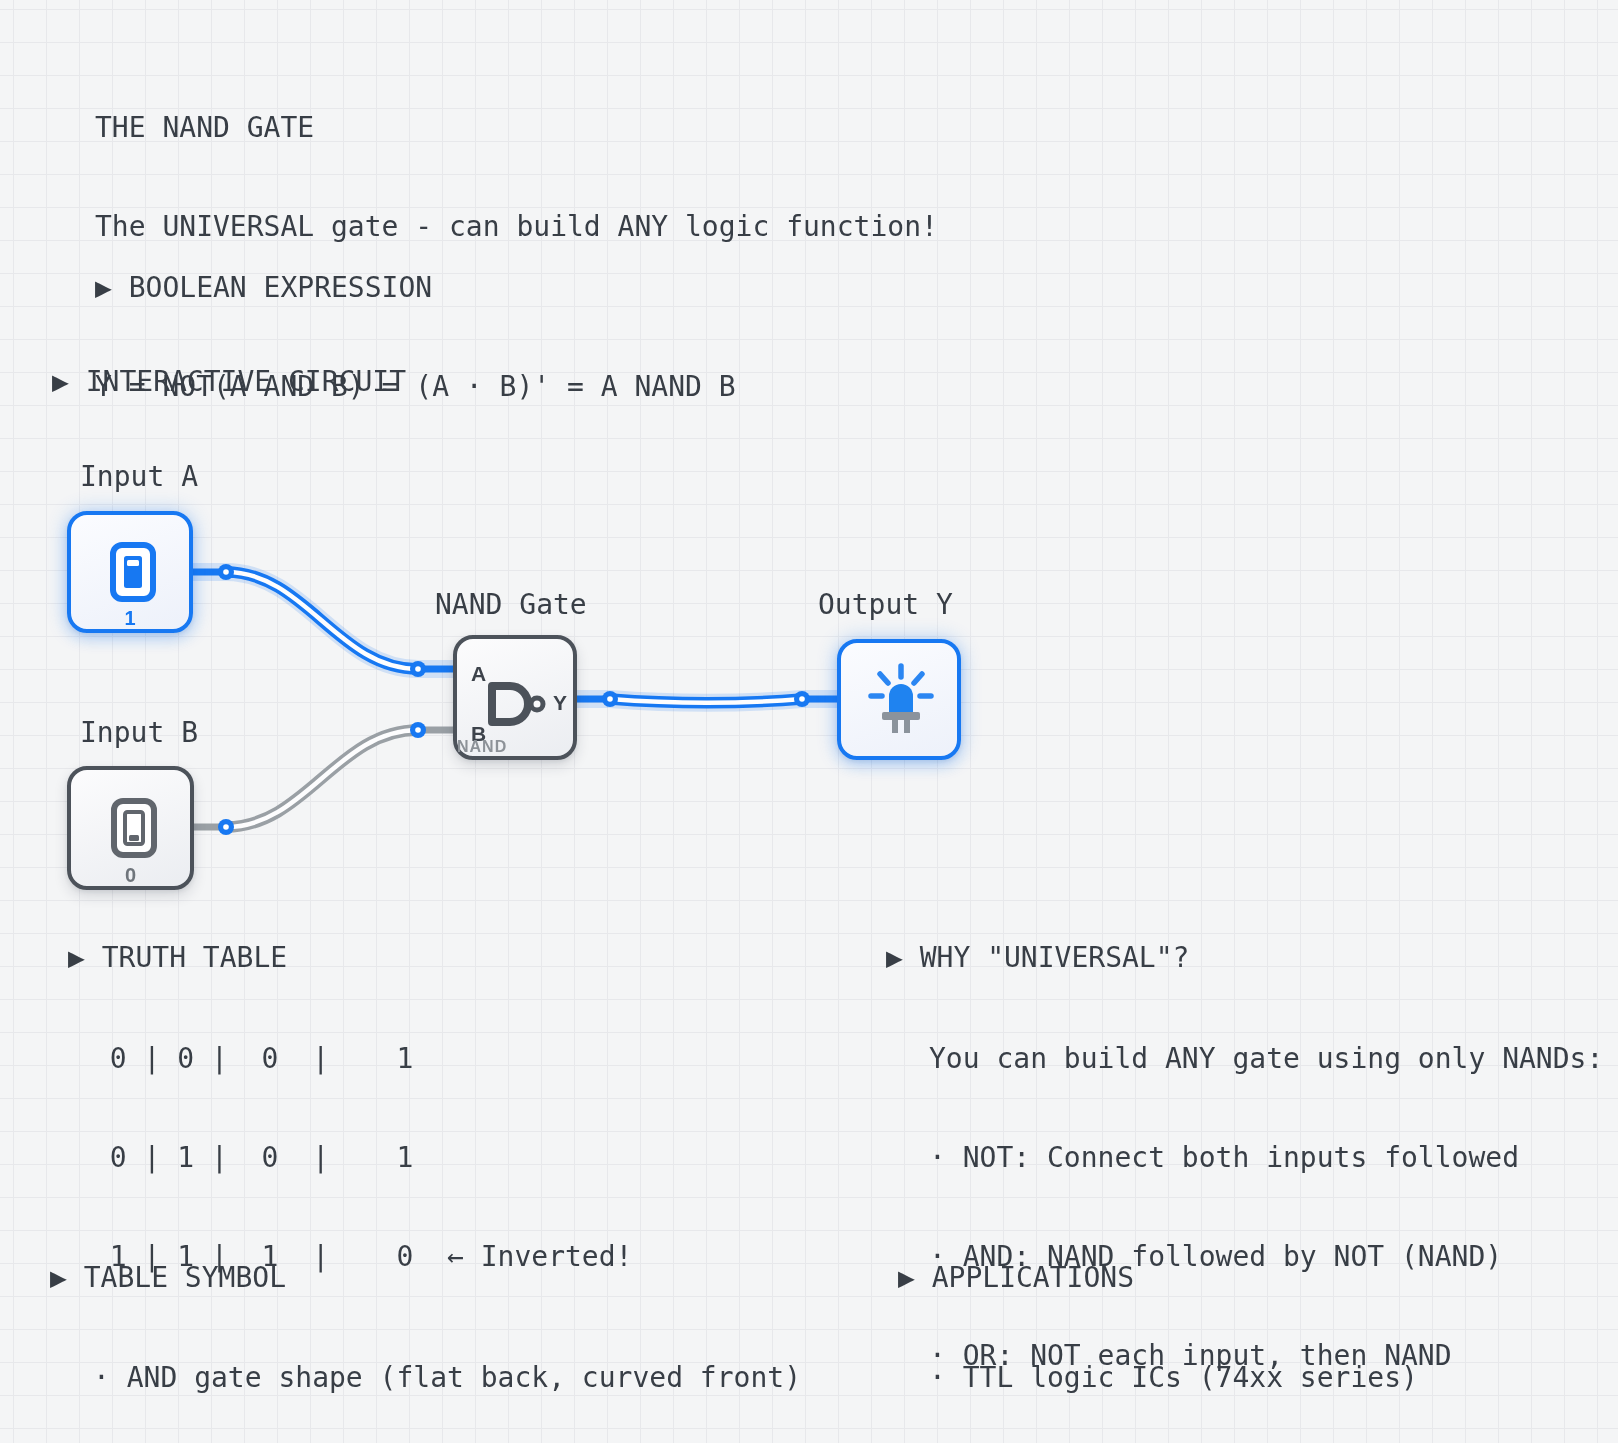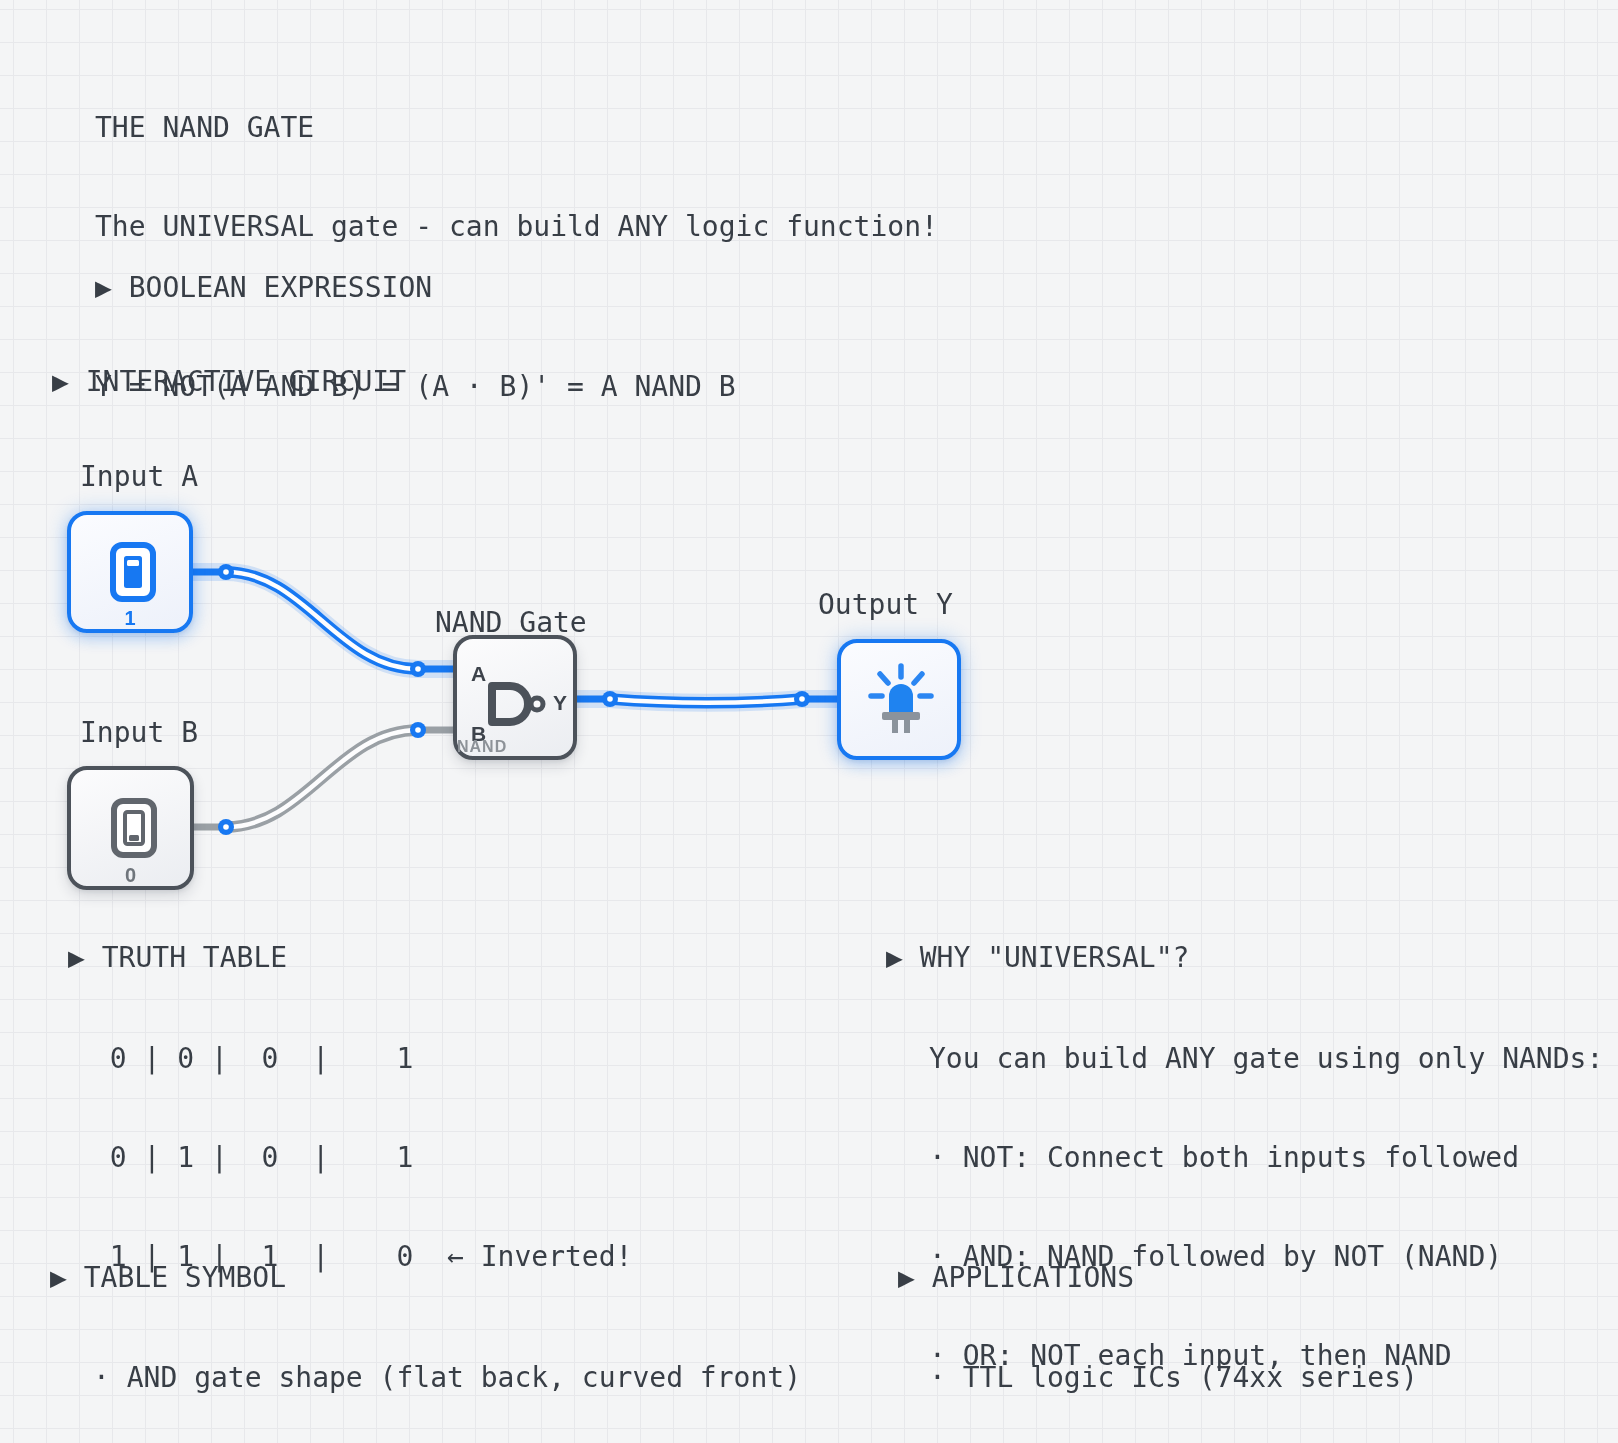--- a/index.html
+++ b/index.html
@@ -77,21 +77,21 @@
 
 <div class="mono" style="left:52px;top:205px;">
   <div>▶ BOOLEAN EXPRESSION</div>
   <div>Y = NOT(A AND B) = (A · B)' = A NAND B</div>
 </div>
 
 <div class="mono" style="left:52px;top:365px;">▶ INTERACTIVE CIRCUIT</div>
 
 <div class="mono" style="left:80px;top:460px;">Input A</div>
 <div class="mono" style="left:80px;top:716px;">Input B</div>
-<div class="mono" style="left:435px;top:606px;">NAND Gate</div>
+<div class="mono" style="left:435px;top:588px;">NAND Gate</div>
 <div class="mono" style="left:818px;top:588px;">Output Y</div>
 
 <svg class="wires" width="1618" height="1443" xmlns="http://www.w3.org/2000/svg">
 
   <path d="M 193 572 H 226 C 305 572 338 669 418 669 H 453" stroke="rgba(23,120,242,.16)" stroke-width="18" fill="none" stroke-linecap="round"></path>
   <path d="M 577 699 H 610 C 674 704 740 704 802 699 H 837" stroke="rgba(23,120,242,.16)" stroke-width="18" fill="none" stroke-linecap="round"></path>
 
   <path d="M 193 572 H 226" stroke="#1778f2" stroke-width="7"></path>
   <path d="M 418 669 H 453" stroke="#1778f2" stroke-width="7"></path>
   <path d="M 226 572 C 305 572 338 669 418 669" stroke="#1778f2" stroke-width="11.5" fill="none"></path>

